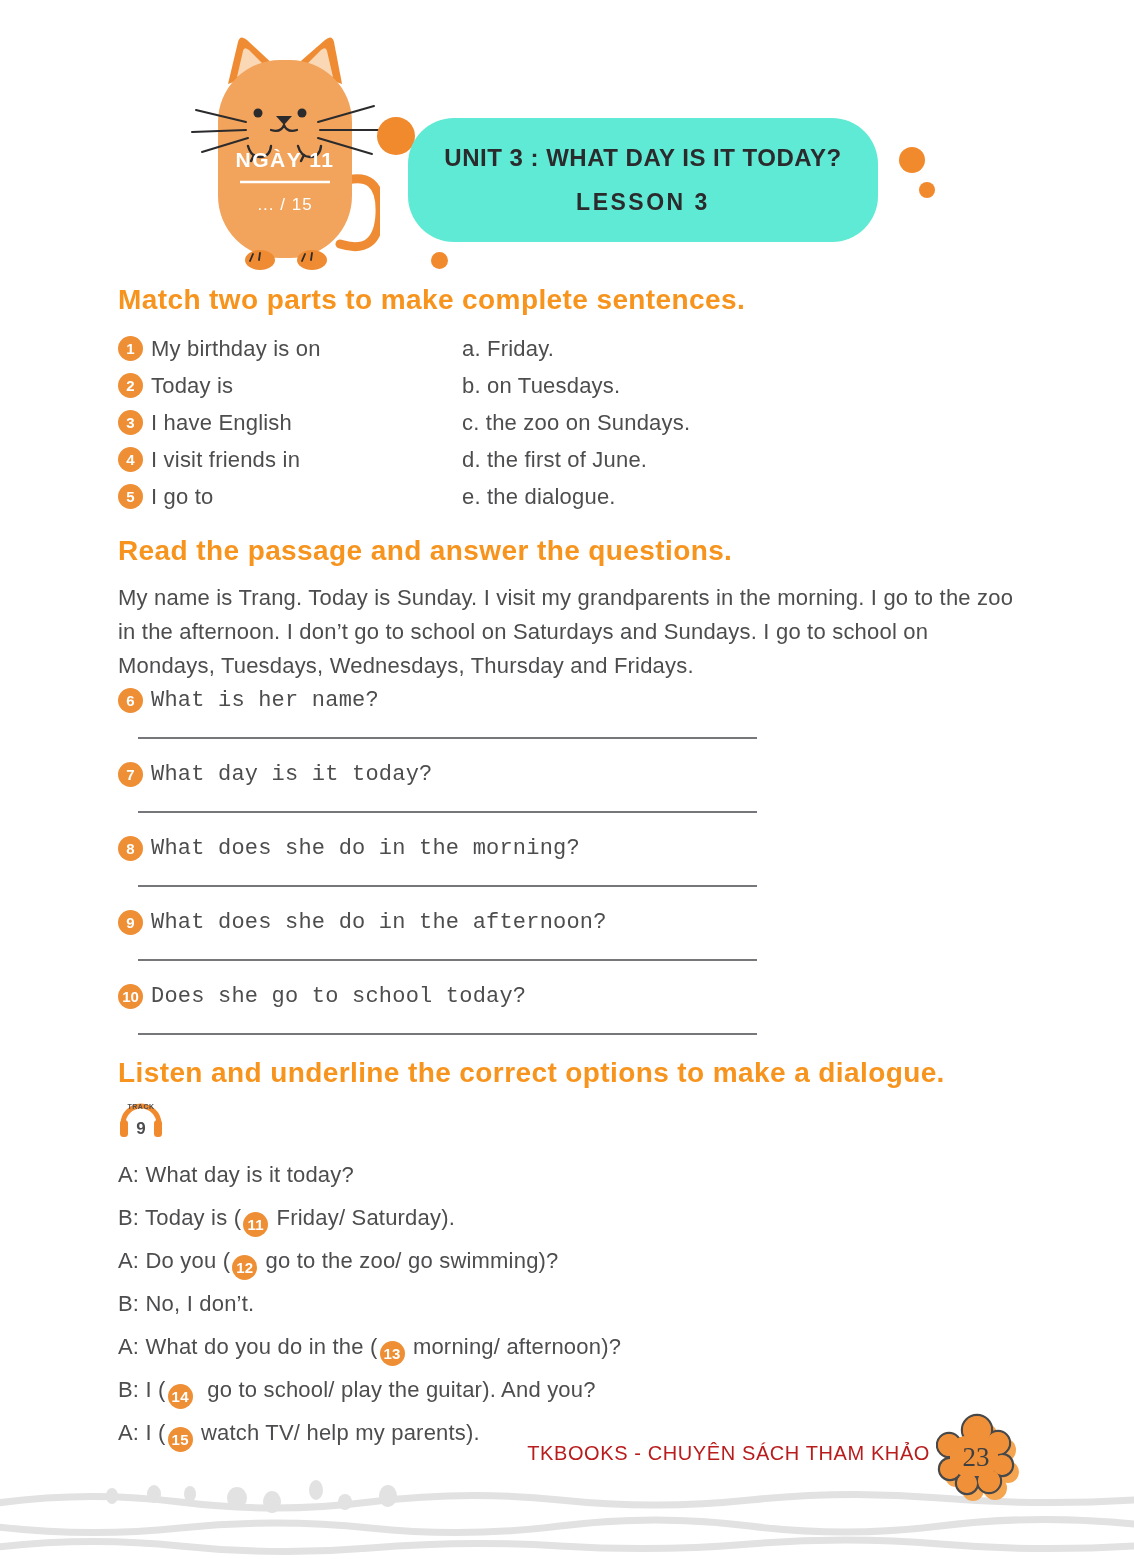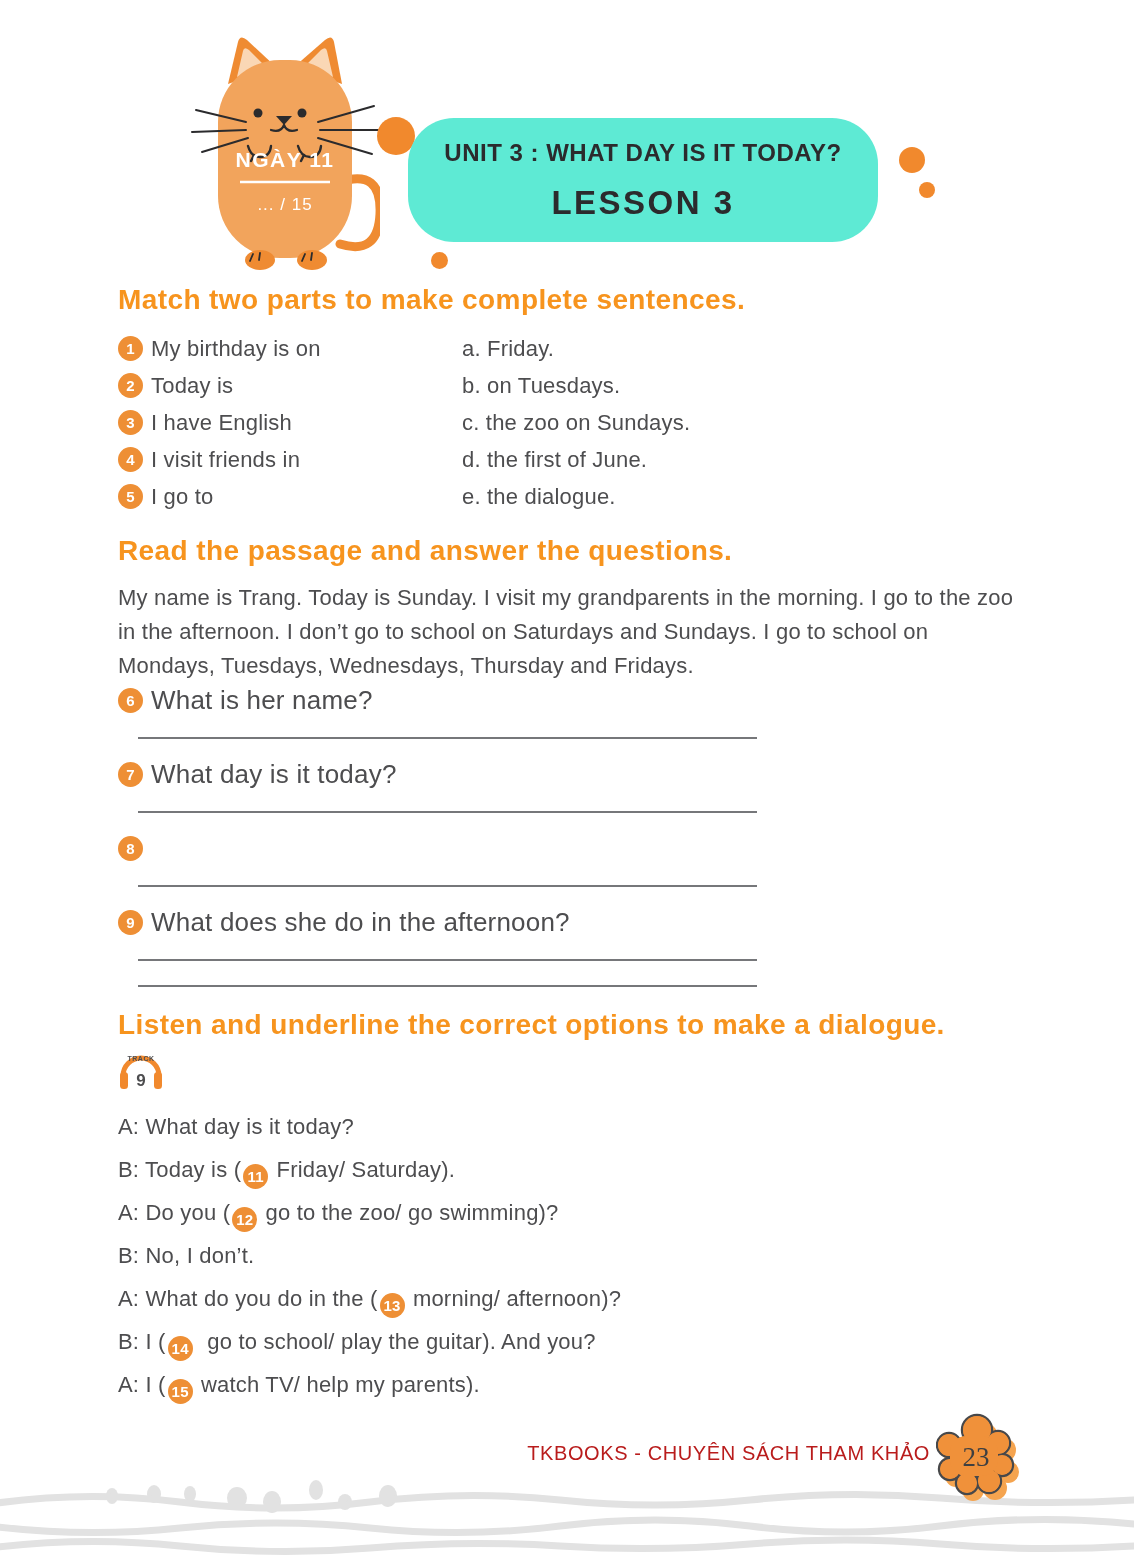--- a/index.html
+++ b/index.html
@@ -11,42 +11,42 @@
   .cat-wrap { position:absolute; left:190px; top:34px; width:190px; height:236px; }
   .dot { position:absolute; background:#F1892D; border-radius:50%; }
   .dot-a { left:377px; top:117px; width:38px; height:38px; }
   .dot-b { left:899px; top:147px; width:26px; height:26px; }
   .dot-c { left:919px; top:182px; width:16px; height:16px; }
   .dot-d { left:431px; top:252px; width:17px; height:17px; }
   .bubble { position:absolute; left:408px; top:118px; width:470px; height:124px;
             background:#5eead4; border-radius:46px; display:flex; flex-direction:column;
             align-items:center; justify-content:center; gap:3px; }
   .bubble .unit-line { font-size:24px; font-weight:bold; color:#2B2B2D; letter-spacing:0.5px; }
-  .bubble .lesson-line { font-size:33px; font-weight:bold; color:#2B2B2D; letter-spacing:2.5px;margin-top:14px; }
+  .bubble .lesson-line { font-size:23px; font-weight:bold; color:#2B2B2D; letter-spacing:2.5px;margin-top:14px; }
 
   
   .content { position:absolute; left:118px; top:284px; width:898px; }
   .sec-heading { font-size:28px; font-weight:bold; color:#F7941E; letter-spacing:0.4px; line-height:32px; }
   .badge { display:inline-flex; align-items:center; justify-content:center;
            min-width:25px; height:25px; padding:0 3px; border-radius:14px;
            background:#EE8F35; color:#ffffff; font-weight:bold; font-size:15px; flex:0 0 auto; }
   .badge-inline { vertical-align:-5px; margin:0 2px; }
 
   .match-list { margin-top:20px; }
   .match-row { display:flex; align-items:center; margin-bottom:12px; height:25px; }
   .match-left { margin-left:8px; width:311px; font-size:22px; letter-spacing:0.2px; }
   .match-right { font-size:22px; letter-spacing:0.2px; }
 
   .read-heading { margin-top:26px; }
   .passage { margin-top:14px; font-size:22px; line-height:34px; letter-spacing:0.2px; width:898px; }
 
   .questions { margin-top:4px; }
   .q-block { margin-bottom:22px; }
   .q-row { display:flex; align-items:center; height:26px; }
-  .q-text { margin-left:8px; font-size:26px; letter-spacing:0.2px; }
+  .q-text { margin-left:8px; font-size:22px; letter-spacing:0.2px;font-family:Liberation Mono, monospace; }
   .answer-line { margin:24px 0 0 20px; width:619px; height:0;
                  border-bottom:2px solid #76777A; }
 
   .listen-heading { margin-top:20px; }
   .track-icon { margin-top:0; width:46px; height:52px; }
   .dialogue { margin-top:8px; }
   .dlg-line { font-size:22px; line-height:43px; letter-spacing:0.2px; white-space:pre-wrap; }
 
   
   .imprint { position:absolute; top:1442px; right:204px; font-size:20px; color:#b91c1c;
@@ -165,31 +165,36 @@
       <div class="q-block">
         <div class="q-row">
           <span class="badge">7</span>
           <span class="q-text">What day is it today?</span>
         </div>
         <div class="answer-line"></div>
       </div>
       <div class="q-block">
         <div class="q-row">
           <span class="badge">8</span>
+          <span class="q-text">What does she do in the morning?</span>
         </div>
         <div class="answer-line"></div>
       </div>
       <div class="q-block">
         <div class="q-row">
           <span class="badge">9</span>
           <span class="q-text">What does she do in the afternoon?</span>
         </div>
         <div class="answer-line"></div>
       </div>
       <div class="q-block">
+        <div class="q-row">
+          <span class="badge">10</span>
+          <span class="q-text">Does she go to school today?</span>
+        </div>
         <div class="answer-line"></div>
       </div>
     </div>
 
     
     <div class="sec-heading listen-heading">Listen and underline the correct options to make a dialogue.</div>
 
     <svg class="track-icon" viewBox="0 0 46 52">
       <rect x="2" y="31" width="8" height="17" rx="3.5" fill="#F1892D"></rect>
       <rect x="36" y="31" width="8" height="17" rx="3.5" fill="#F1892D"></rect>

